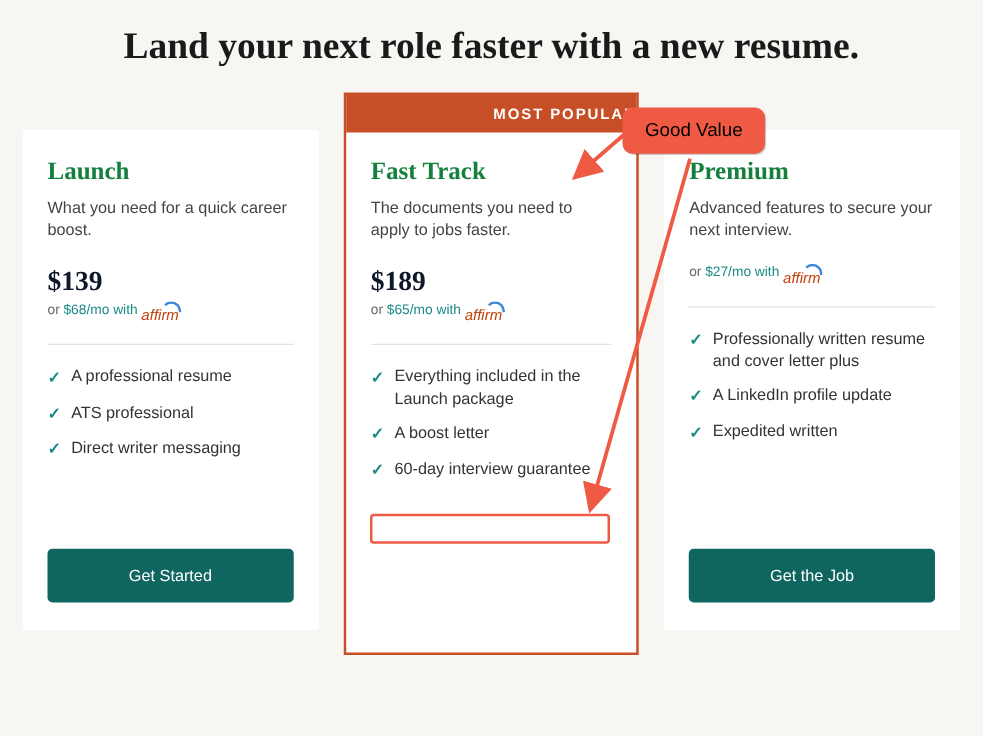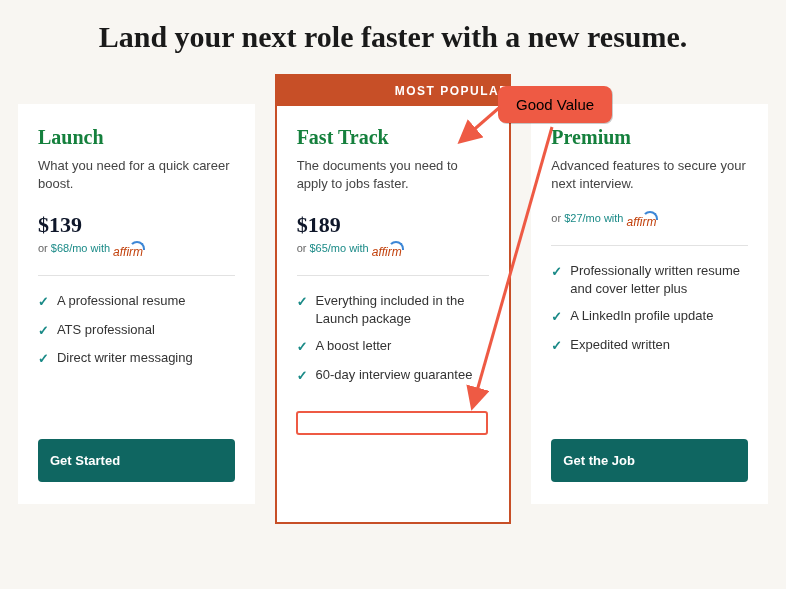--- a/index.html
+++ b/index.html
@@ -123,24 +123,24 @@
     font-weight: bold;
     flex-shrink: 0;
     font-size: 13px;
     margin-top: 1px;
   }
   .cta {
     background: #0f6661;
     color: #fff;
     border: none;
     border-radius: 4px;
-    font-weight: bold;
-    font-size: 13px;
-    padding: 14px 12px;
-    text-align: left;
+    font-weight: normal;
+    font-size: 13px;
+    padding: 14px 0;
+    text-align: center;
     cursor: pointer;
     font-family: Arial, sans-serif;
   }
   
   .annot-box {
     position: absolute;
     border: 2px solid #ee5a44;
     border-radius: 3px;
     pointer-events: none;
   }

